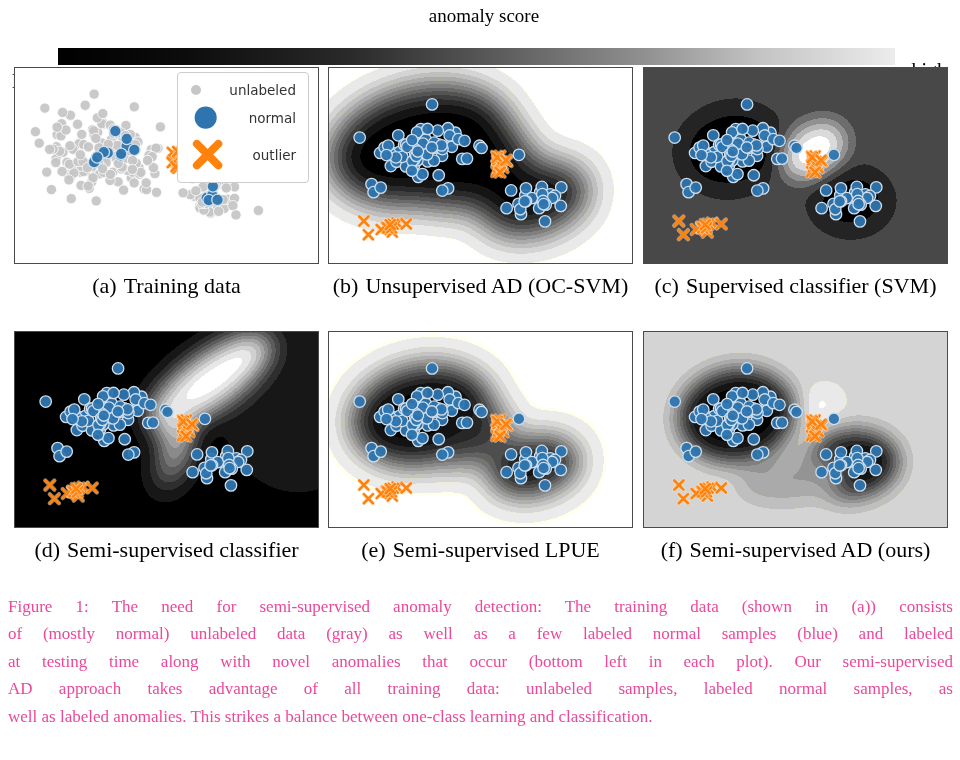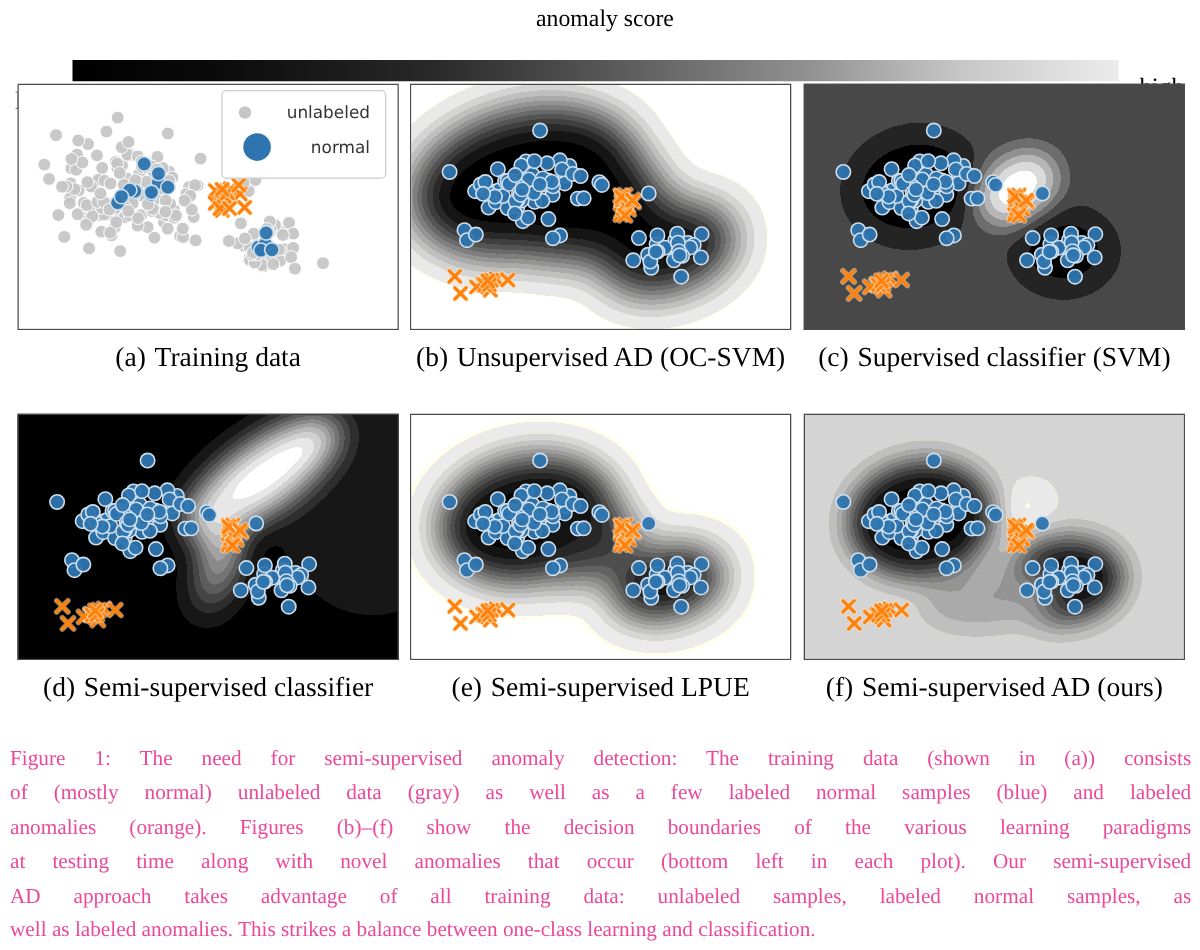--- a/index.html
+++ b/index.html
@@ -306,20 +306,28 @@
               </svg>
               <span>unlabeled</span>
             </div>
             <div class="legend-item">
               <svg width="16" height="16" viewBox="0 0 16 16">
                 <g>
                   <circle cx="8" cy="8" r="5" fill="#2e75b0"></circle>
                 </g>
               </svg>
               <span>normal</span>
+            </div>
+            <div class="legend-item">
+              <svg width="16" height="16" viewBox="0 0 16 16">
+                <g>
+                  <path d="M3.6 3.6L12.4 12.4M3.6 12.4L12.4 3.6" stroke="#ff820d" stroke-width="3.2" stroke-linecap="round" fill="none"></path>
+                </g>
+              </svg>
+              <span>outlier</span>
             </div>
           </div>
         </div>
         <div class="subcap"><span class="lbl">(a)</span><span>Training data</span></div>
       </div>
       <div class="panel" style="left: 328px; top: 67px;">
         <div class="plot" style="background: rgb(244, 244, 243);">
           <svg viewBox="0 0 305 197" preserveAspectRatio="none">
             <defs>
               <filter id="flt-b" x="-15%" y="-15%" width="130%" height="130%" style="color-interpolation-filters: srgb;">
@@ -1203,18 +1211,17 @@
             </g>
           </svg>
         </div>
         <div class="subcap"><span class="lbl">(f)</span><span>Semi-supervised AD (ours)</span></div>
       </div>
     </div>
 
   <div class="figcap" id="figcap">
       <div class="cap-line">Figure 1: The need for semi-supervised anomaly detection: The training data (shown in (a)) consists</div>
       <div class="cap-line">of (mostly normal) unlabeled data (gray) as well as a few labeled normal samples (blue) and labeled</div>
-      <div class="cap-line">anomalies (orange). Figures (b)–(f) show the decision boundaries of the various learning paradigms</div>
       <div class="cap-line">at testing time along with novel anomalies that occur (bottom left in each plot). Our semi-supervised</div>
       <div class="cap-line">AD approach takes advantage of all training data: unlabeled samples, labeled normal samples, as</div>
       <div class="cap-line">well as labeled anomalies. This strikes a balance between one-class learning and classification.</div>
     </div>
 </div>
 
 </body></html>

